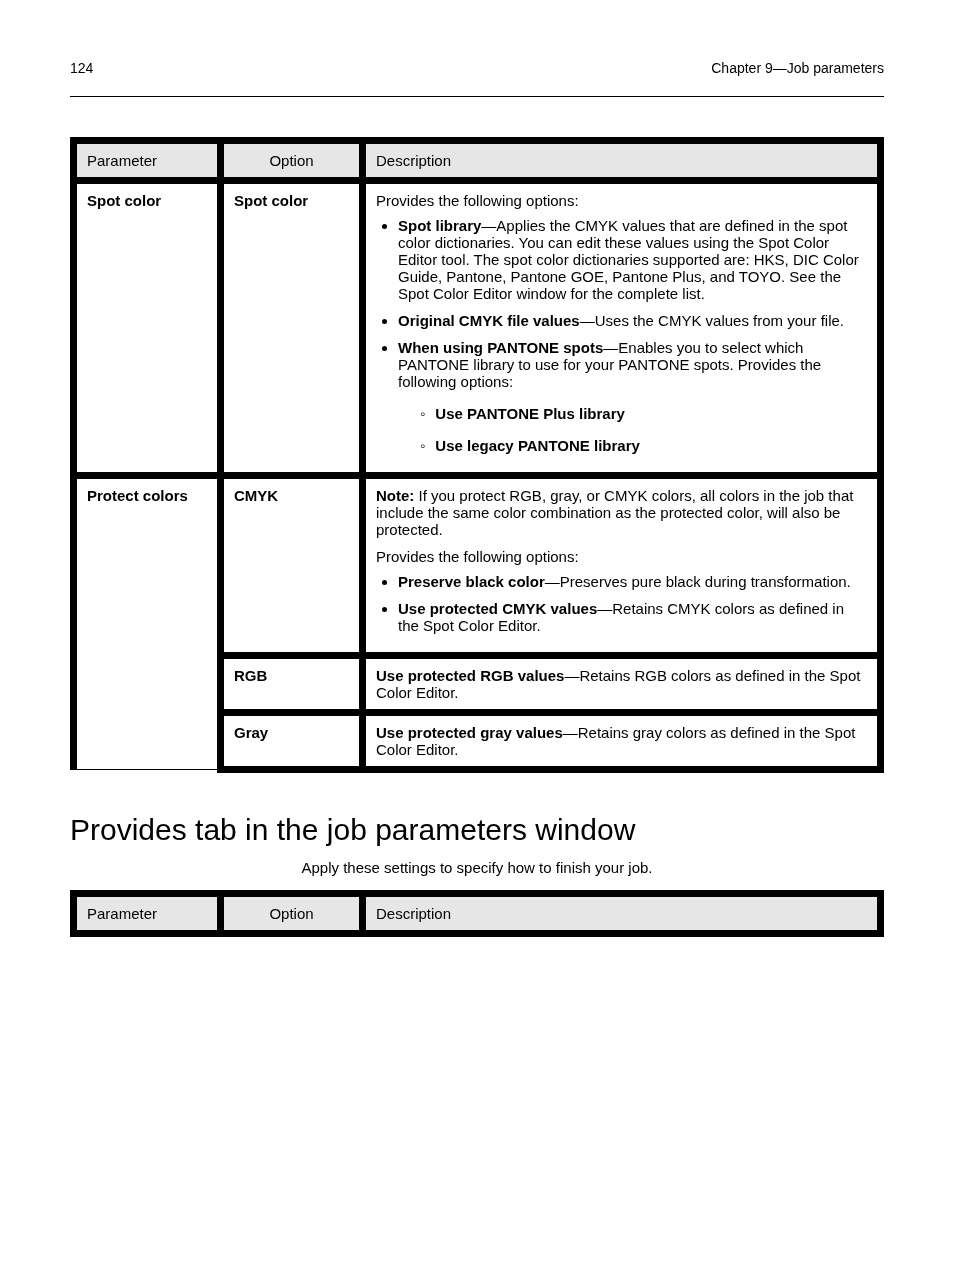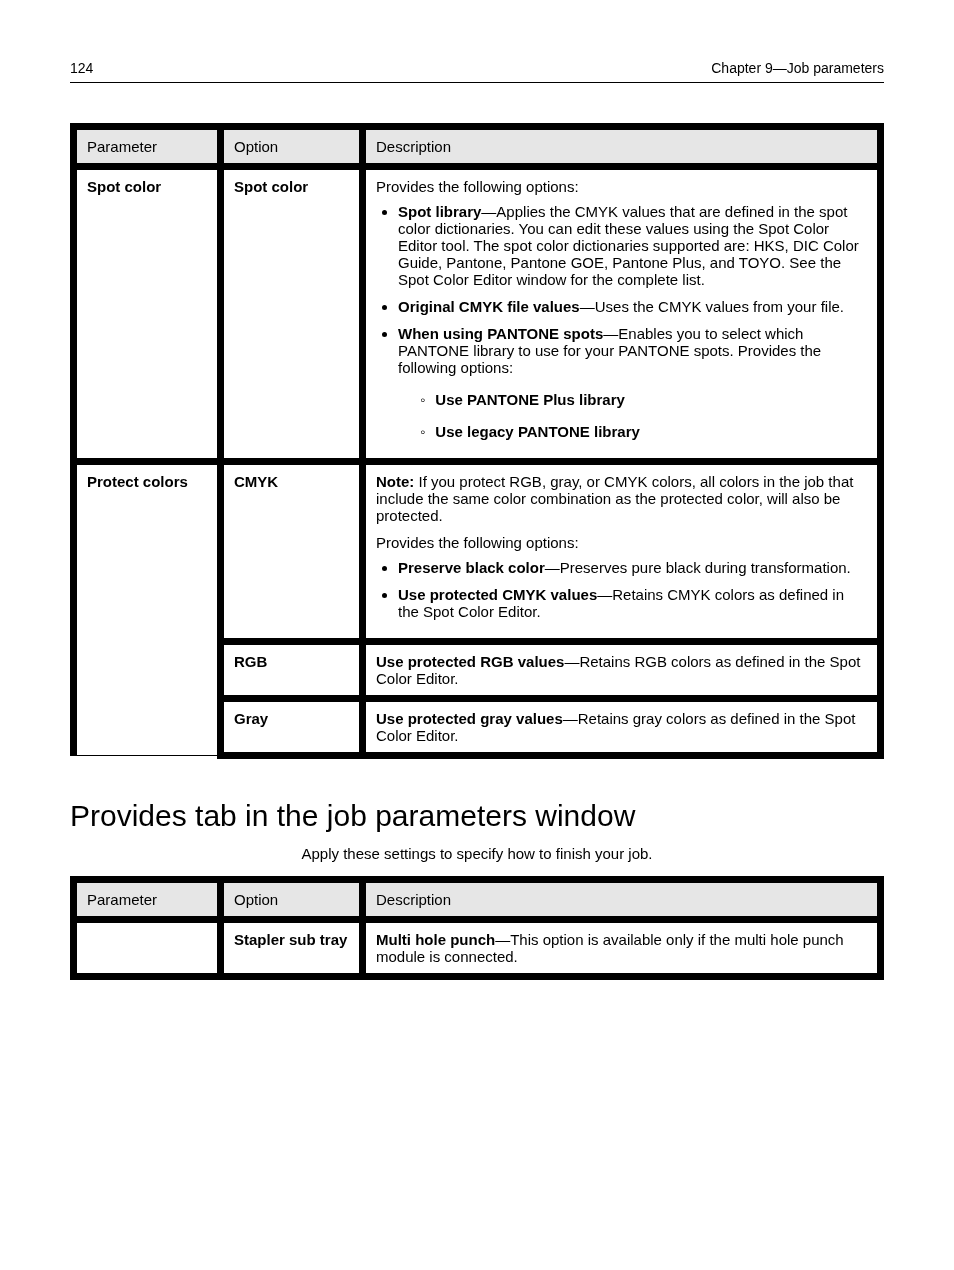--- a/index.html
+++ b/index.html
@@ -8,42 +8,42 @@
     color: #000;
     margin: 0;
     padding: 60px 70px;
     width: 954px;
     box-sizing: border-box;
   }
   .header-row {
     display: flex;
     justify-content: space-between;
     font-size: 14px;
-    padding-bottom: 6px;
+    padding-bottom: 20px;
     border-bottom: 1px solid #000;
     margin-bottom: 40px;
   }
   table {
     border-collapse: collapse;
     width: 100%;
     margin-bottom: 40px;
   }
   th, td {
     border: 7px solid #000000;
     padding: 8px 10px;
     text-align: left;
     vertical-align: top;
     font-size: 15px;
   }
   th {
     background: #e6e6e6;
     font-weight: normal;
   }
   .col-param { width: 120px; }
-  .col-option { width: 115px; }
+  .col-option { width: 115px; text-align: center; }
   ul.bullets {
     margin: 8px 0 0 0;
     padding-left: 22px;
   }
   ul.bullets > li {
     margin-bottom: 10px;
   }
   ul.sub {
     list-style: none;
     margin: 8px 0 0 0;
@@ -134,19 +134,14 @@
 
 <table>
   <thead>
     <tr>
       <th class="col-param">Parameter</th>
       <th class="col-option">Option</th>
       <th>Description</th>
     </tr>
   </thead>
   <tbody>
-    <tr>
-      <td class="bold"></td>
-      <td class="bold">Stapler sub tray</td>
-      <td><span class="bold">Multi hole punch</span><span>—This option is available only if the multi hole punch module is connected.</span></td>
-    </tr>
   </tbody>
 </table>
 
 </body></html>

